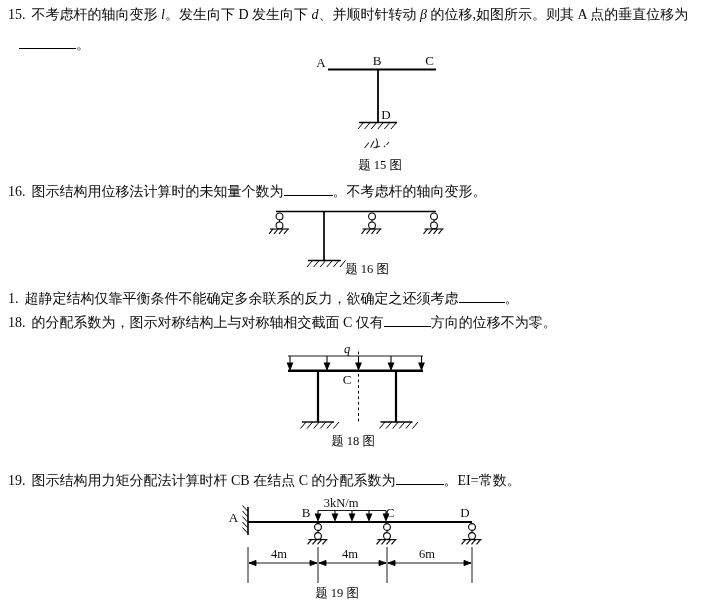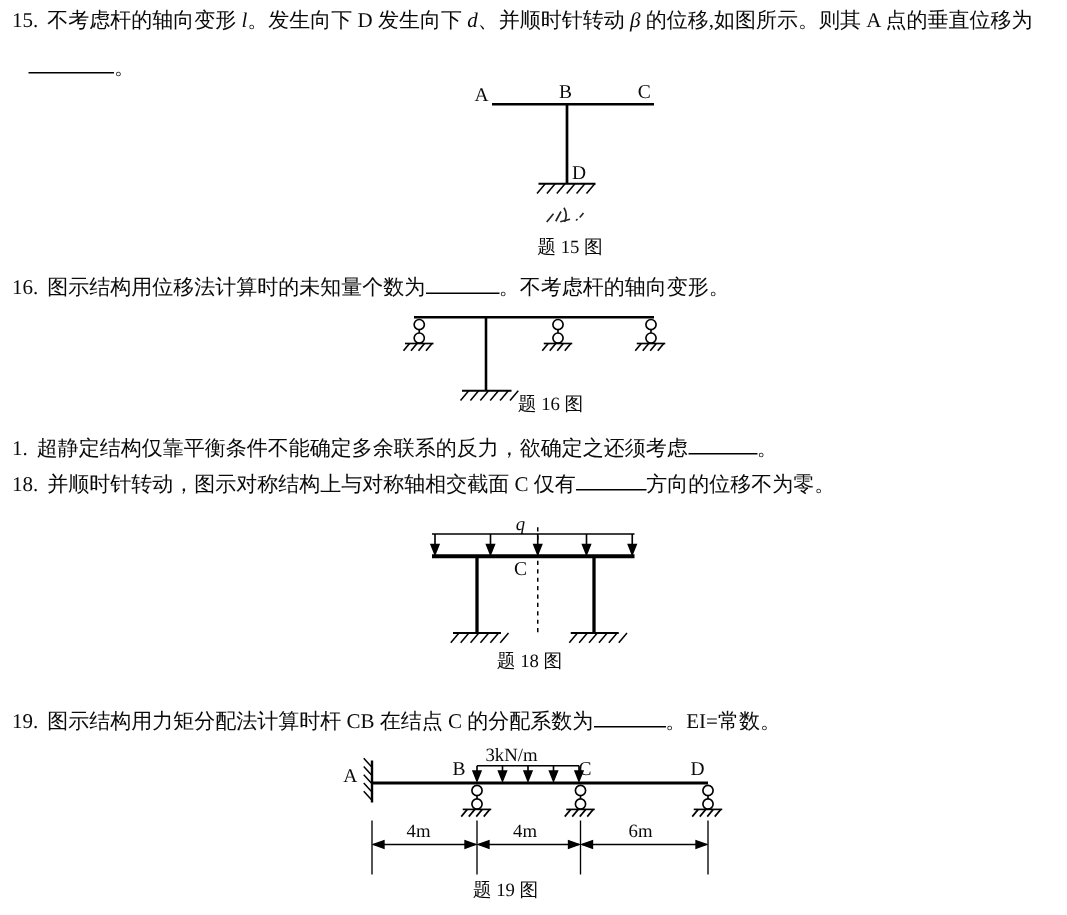--- a/index.html
+++ b/index.html
@@ -31,21 +31,21 @@
 
 <div class="line" style="left:8px;top:182px">
   <span class="qnum">16.</span><span>图示结构用位移法计算时的未知量个数为</span><span class="blank" style="width:49px"></span><span>。不考虑杆的轴向变形。</span>
 </div>
 
 <div class="line" style="left:8px;top:289px">
   <span class="qnum">1.</span><span>超静定结构仅靠平衡条件不能确定多余联系的反力，欲确定之还须考虑</span><span class="blank" style="width:46px"></span><span>。</span>
 </div>
 
 <div class="line" style="left:8px;top:313px">
-  <span class="qnum">18.</span><span>并顺时针转动，图示对称结构上与对称轴相交截面 C 仅有</span><span class="blank" style="width:47px"></span><span>方向的位移不为零。</span>
+  <span class="qnum">18.</span><span>的分配系数为，图示对称结构上与对称轴相交截面 C 仅有</span><span class="blank" style="width:47px"></span><span>方向的位移不为零。</span>
 </div>
 
 <div class="line" style="left:8px;top:471px">
   <span class="qnum">19.</span><span>图示结构用力矩分配法计算时杆 CB 在结点 C 的分配系数为</span><span class="blank" style="width:48px"></span><span>。EI=常数。</span>
 </div>
 
 <svg width="711" height="610" viewBox="0 0 711 610">
   <defs>
     <g id="arr-d">
         <polygon points="0,0 -2.6,-6.5 2.6,-6.5" fill="#000"></polygon>

